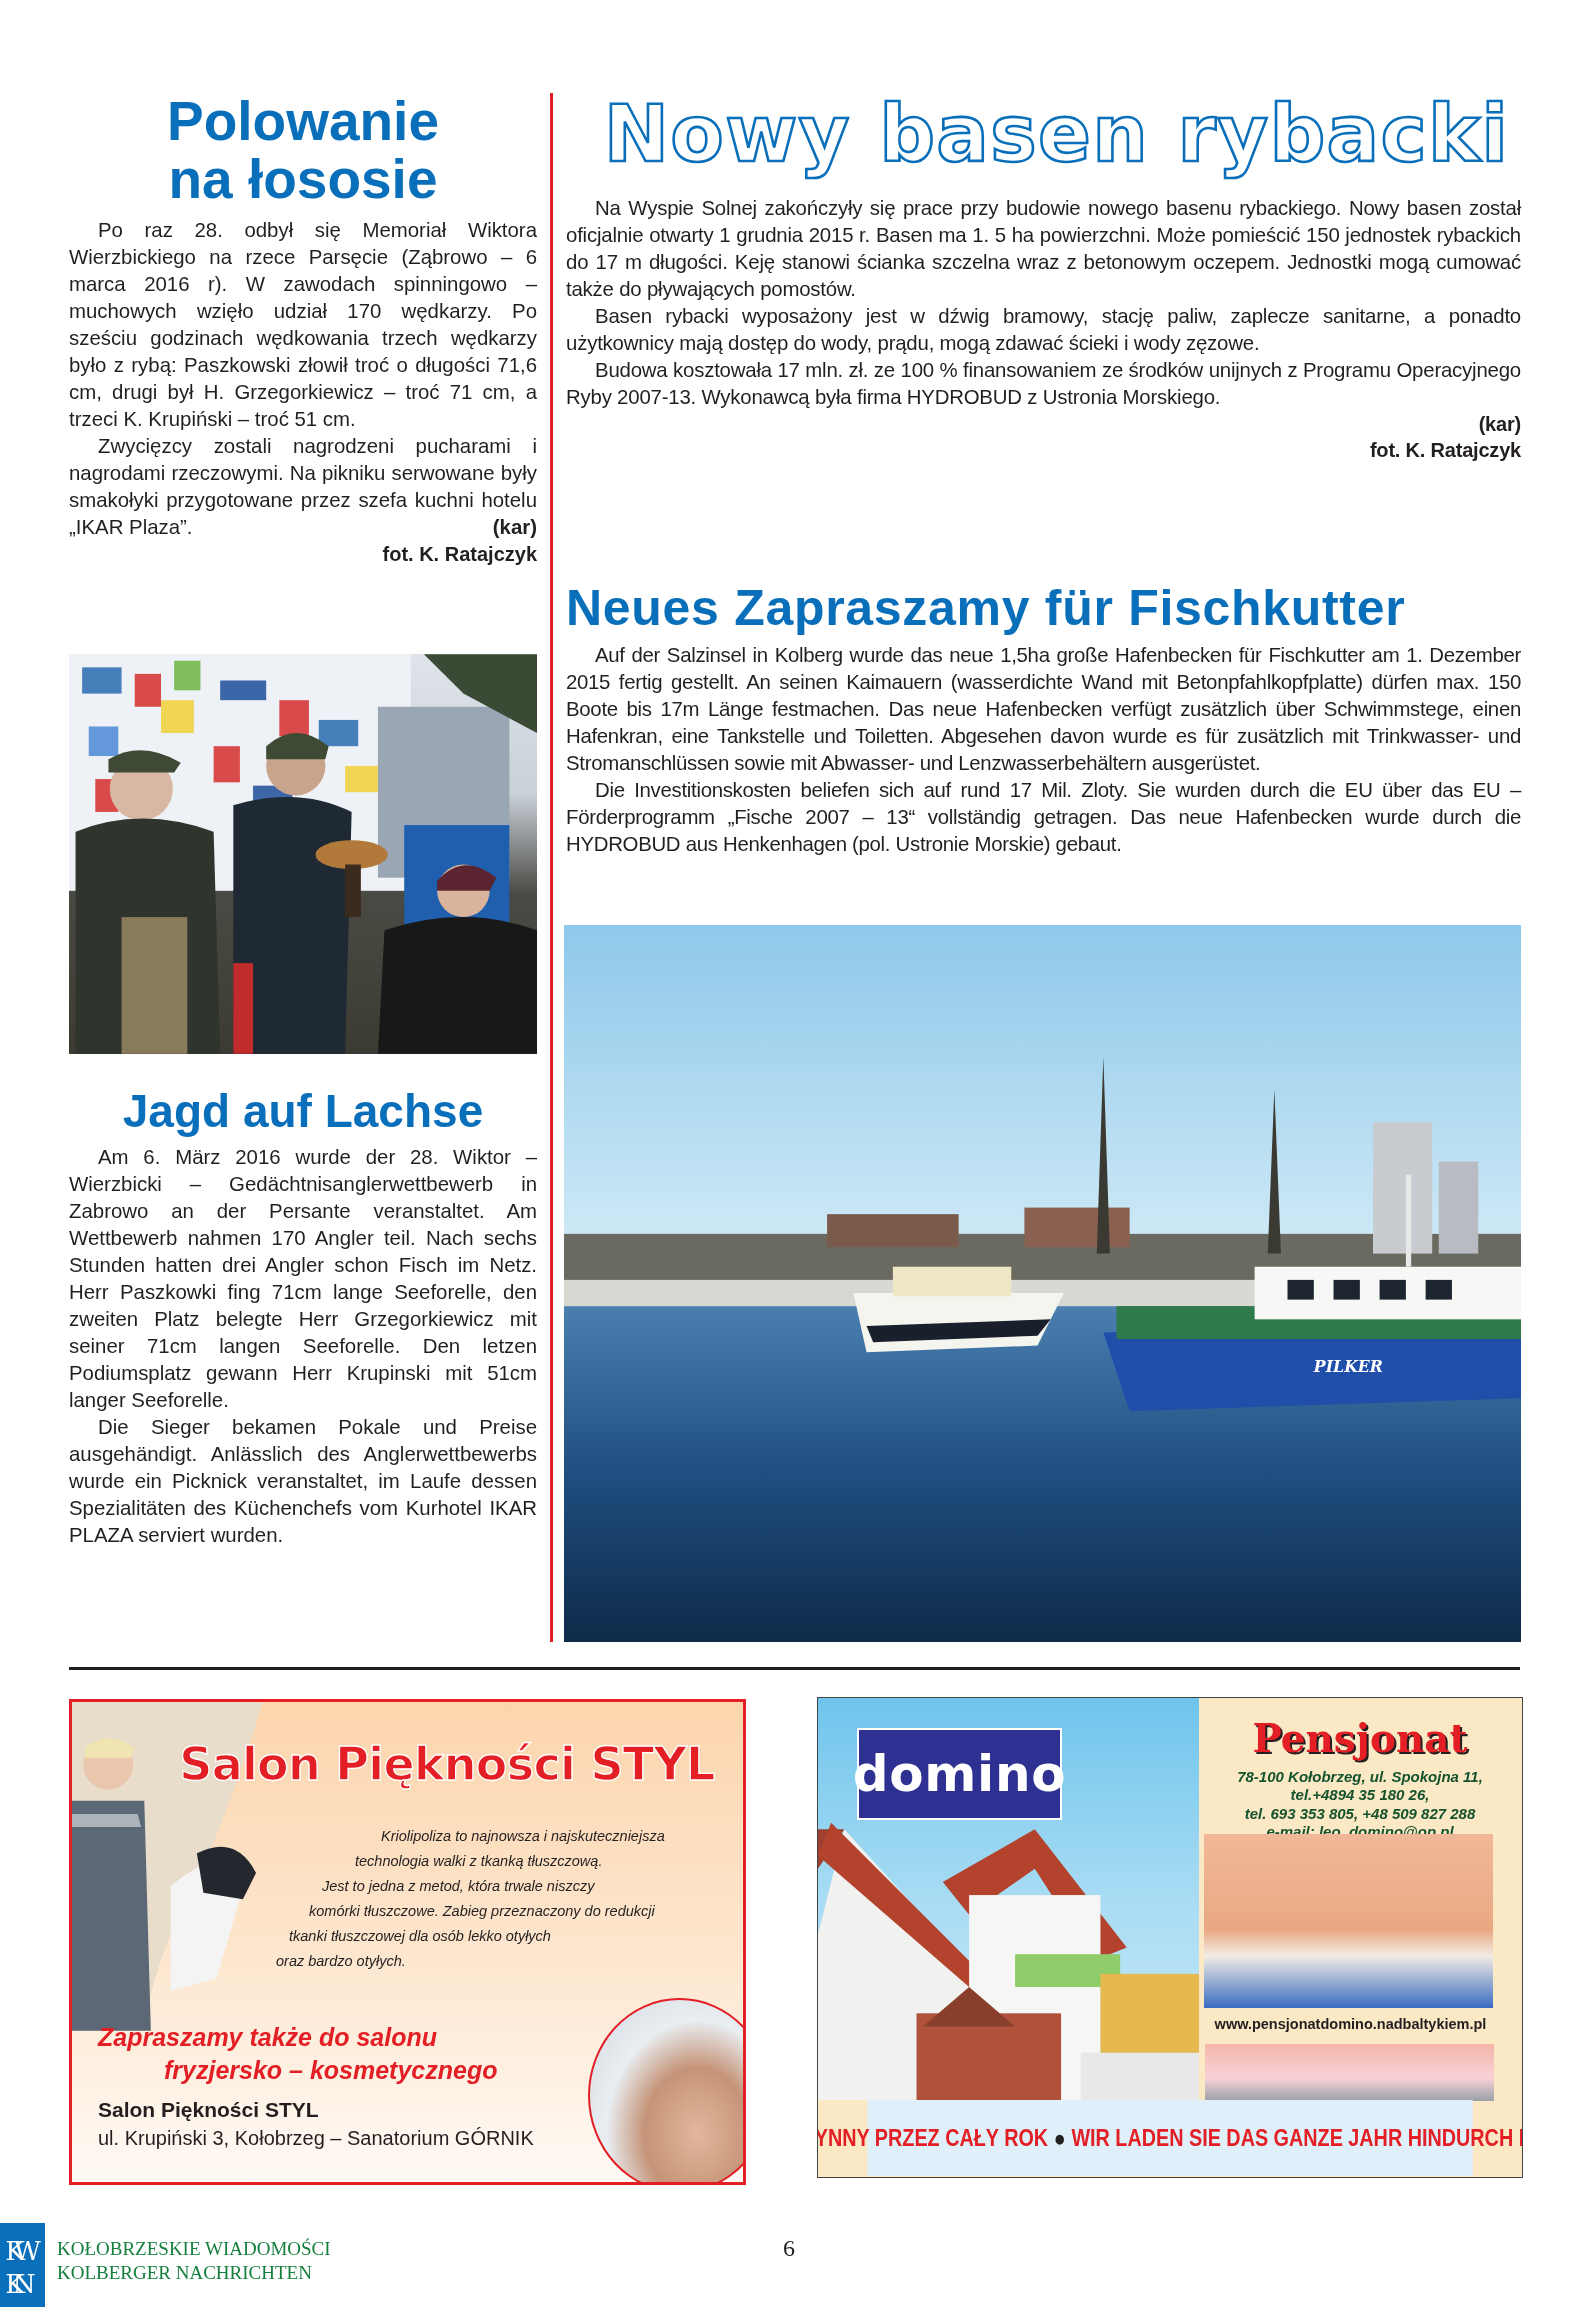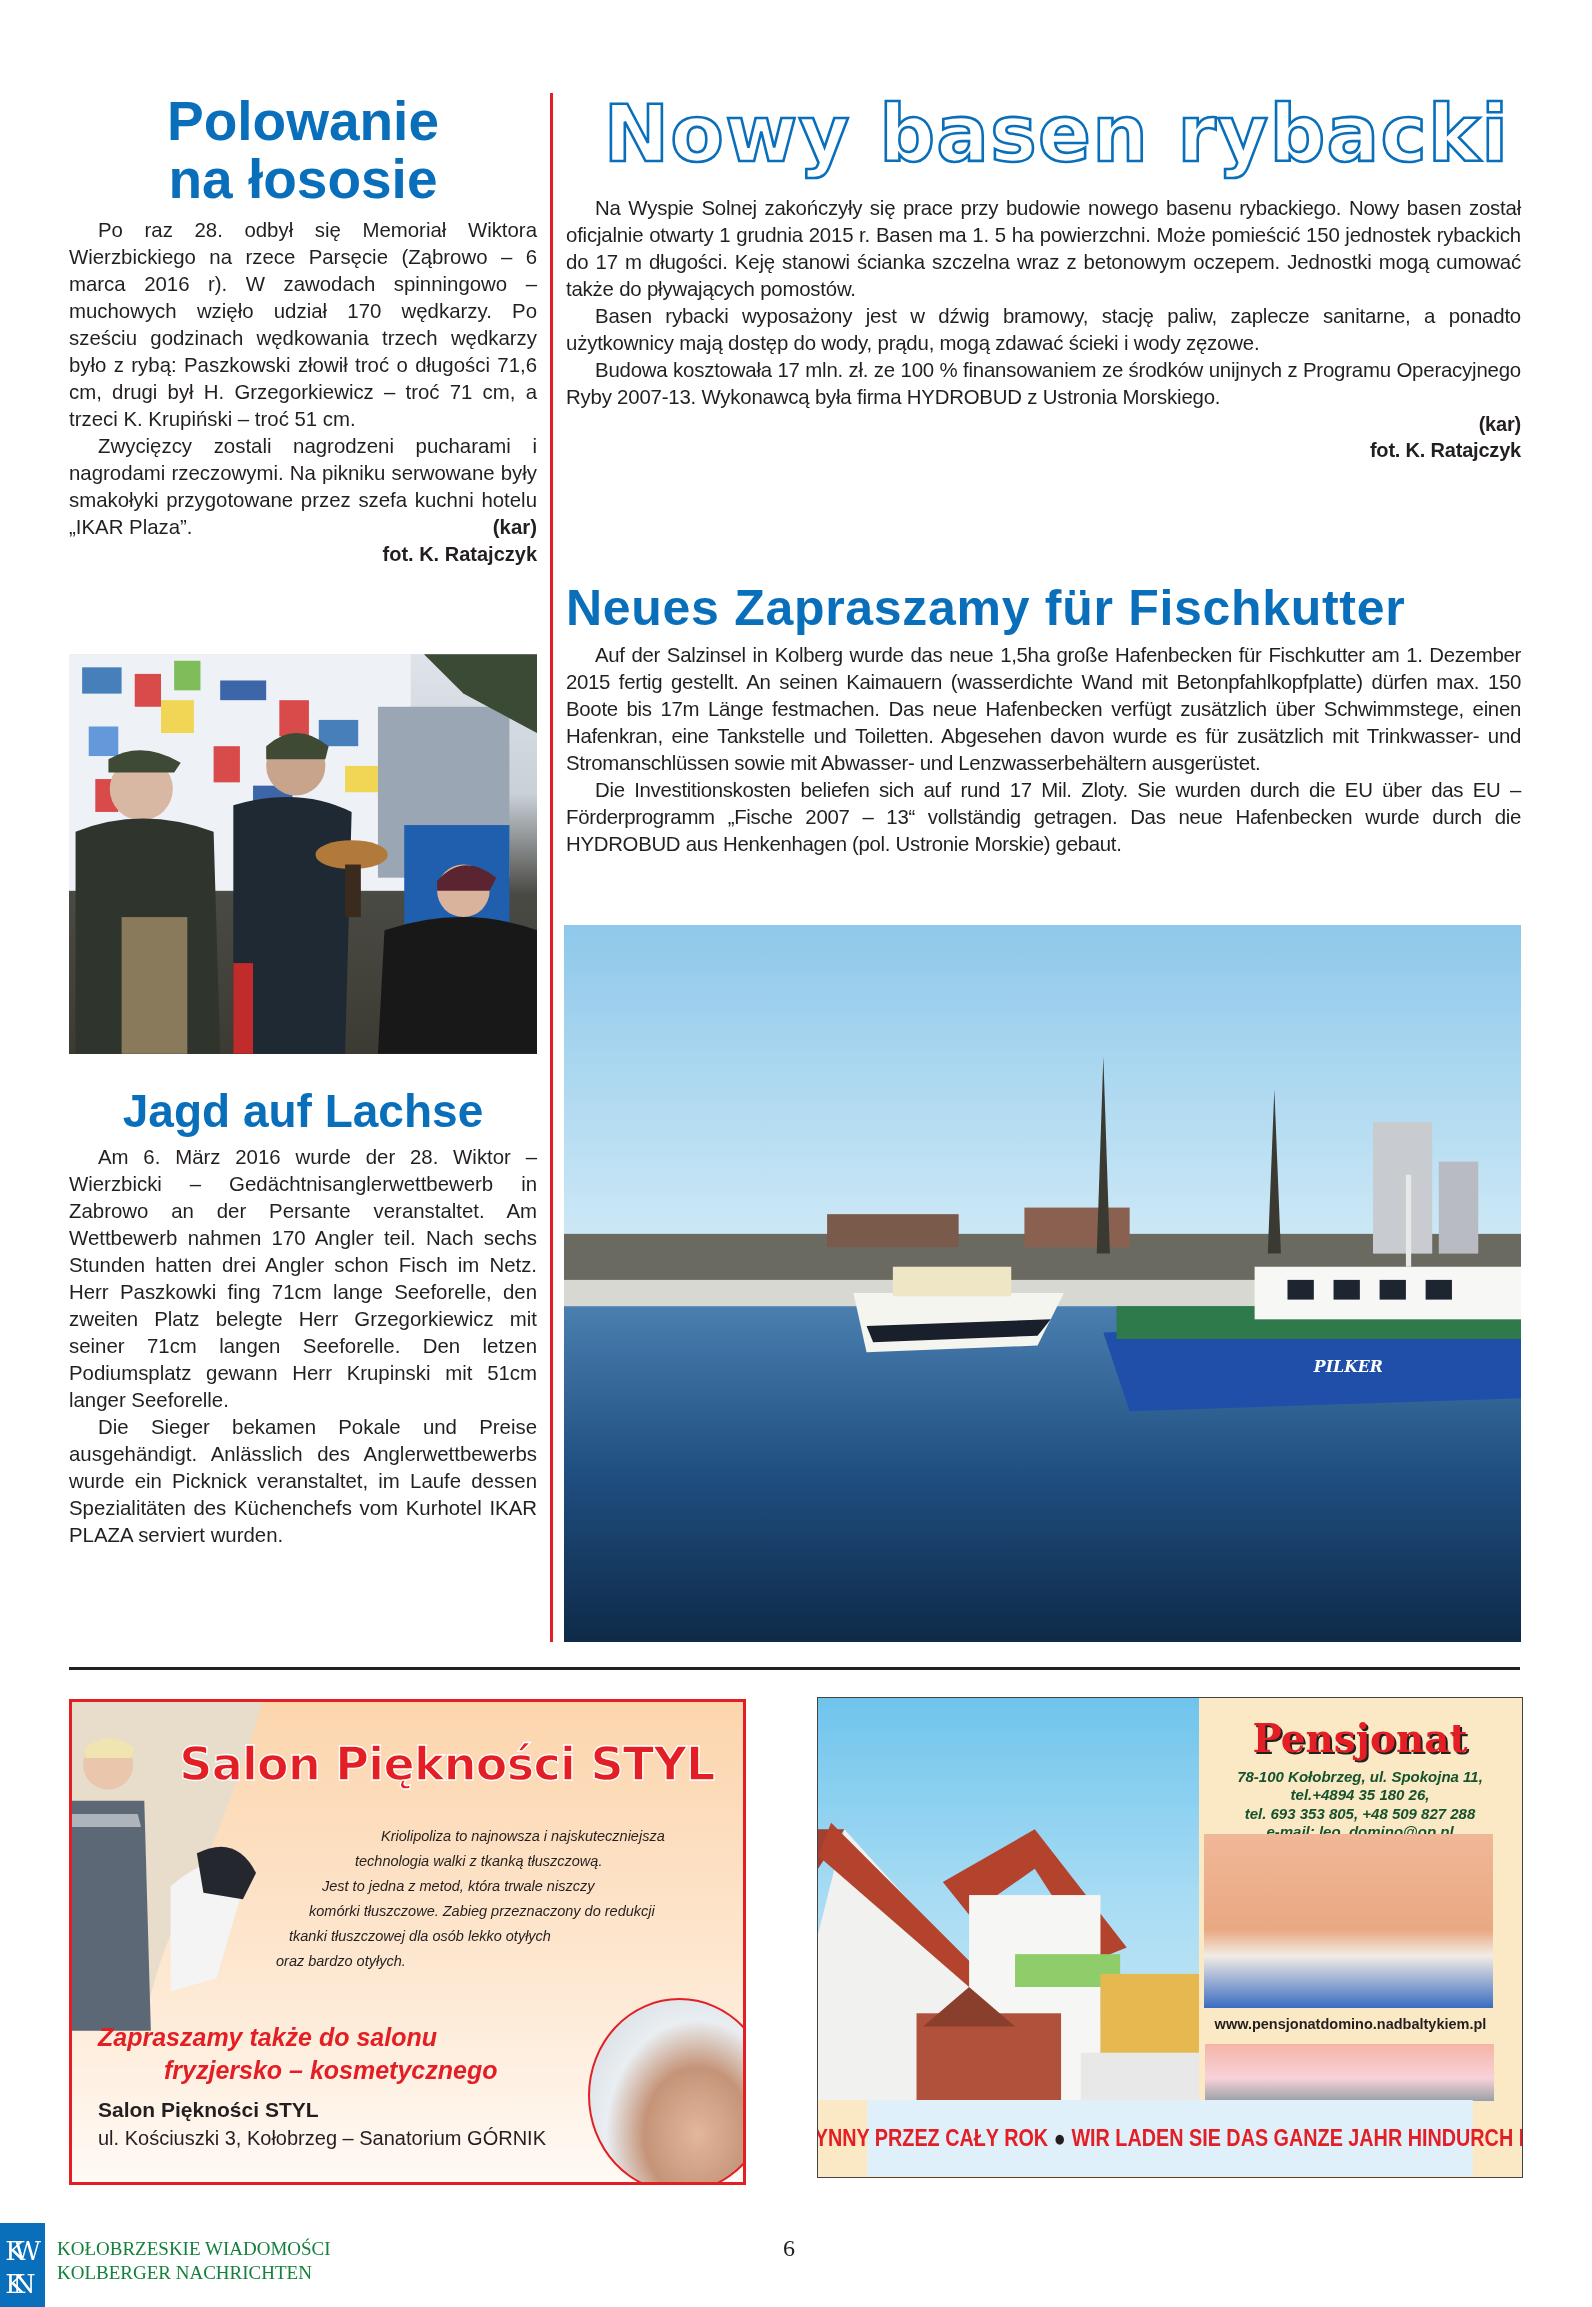--- a/index.html
+++ b/index.html
@@ -165,39 +165,42 @@
     <div style="padding-left:20px;">oraz bardzo otyłych.</div>
   </div>
 
   <div class="abs" style="left:516px; top:296px; width:179px; height:191px; border-radius:50%; border:2.6px solid #e31e24; background:radial-gradient(ellipse at 60% 70%, #e2b79c 0%, #c59478 35%, #e9eef2 60%, #cfd6dc 100%);"></div>
   <div class="abs" style="left:26px; top:319px; width:474px; font-family:'Liberation Sans', sans-serif; font-style:italic; font-weight:bold; font-size:25px; line-height:33px; color:#e31e24;">
     <div>Zapraszamy także do salonu</div>
     <div style="padding-left:66px;">fryzjersko – kosmetycznego</div>
   </div>
   <div class="abs" style="left:26px; top:393px; width:644px; font-family:'Liberation Sans', sans-serif; font-size:20px; line-height:29px; color:#231f20;">
     <div style="font-weight:bold; font-size:21px;">Salon Piękności STYL</div>
-    <div>ul. Kościuszki 3, Kołobrzeg – Sanatorium GÓRNIK</div>
+    <div>ul. Krupiński 3, Kołobrzeg – Sanatorium GÓRNIK</div>
   </div>
 </div>
 
 <div class="abs ad-domino" style="left:817px; top:1697px; width:704px; height:479px;">
 
   <div class="abs" style="left:0; top:0; width:381px; height:402px; background:linear-gradient(180deg,#6fc4ec 0%,#a8dcf4 50%,#cfe9f5 100%);">
     <svg width="381" height="402" viewBox="0 0 580 612">
       <path d="M0 360 L40 200 L240 420 L240 612 L0 612 Z" fill="#f1f1ef"></path>
       <path d="M40 200 L0 260 L0 200 Z" fill="#a04030"></path>
       <path d="M20 190 L260 430 L230 440 L0 240 Z" fill="#b3432d"></path>
       <path d="M190 280 L330 200 L470 380 L420 400 L330 260 L230 330 Z" fill="#b3432d"></path>
       <rect x="230" y="300" width="200" height="312" fill="#f6f6f4"></rect>
       <rect x="300" y="390" width="160" height="50" fill="#8fcc6a"></rect>
       <rect x="430" y="420" width="150" height="192" fill="#e6b950"></rect>
       <rect x="150" y="480" width="220" height="132" fill="#b0523b"></rect>
       <path d="M160 500 L230 440 L300 500 Z" fill="#8a3e2c"></path>
       <rect x="400" y="540" width="180" height="72" fill="#e8e8e8"></rect>
     </svg>
+    <div class="abs" style="left:39px; top:30px; width:201px; height:88px; background:#2e3192; border:2.6px solid #ffffff; display:flex; align-items:center; justify-content:center;">
+      <span style="font-family:'DejaVu Sans', sans-serif; font-weight:bold; font-size:50px; color:#ffffff; letter-spacing:0.7px;">domino</span>
+    </div>
   </div>
 
   <div class="abs" style="left:381px; top:0; width:322px; height:408px; background:#fbe8c4; text-align:center;">
     <div style="margin-top:18.4px; font-family:'DejaVu Serif', serif; font-weight:bold; font-size:39px; line-height:45px; color:#e31e24; text-shadow:2px 2px 0 #231f20;">Pensjonat</div>
     <div style="font-family:'Liberation Sans', sans-serif; font-weight:bold; font-size:15px; line-height:18.4px; color:#14532d; margin-top:6.6px;font-style:italic;">
       <div>78-100 Kołobrzeg, ul. Spokojna 11,</div>
       <div>tel.+4894 35 180 26,</div>
       <div>tel. 693 353 805, +48 509 827 288</div>
       <div>e-mail: leo_domino@op.pl</div>
     </div>

